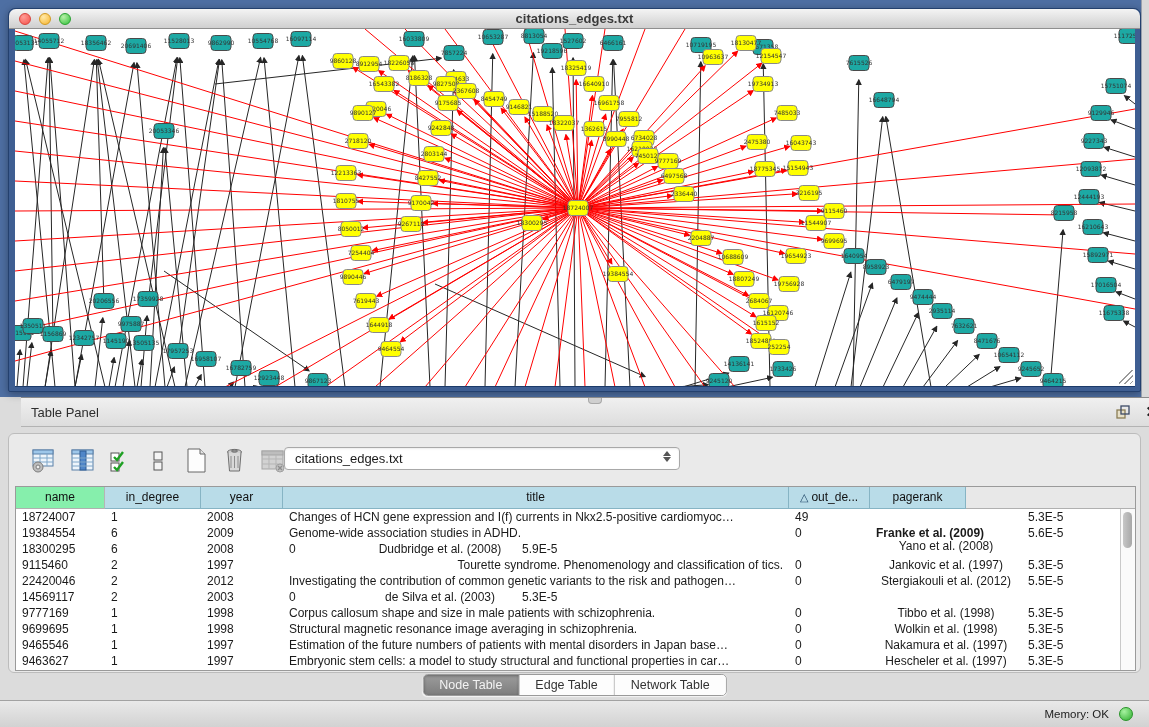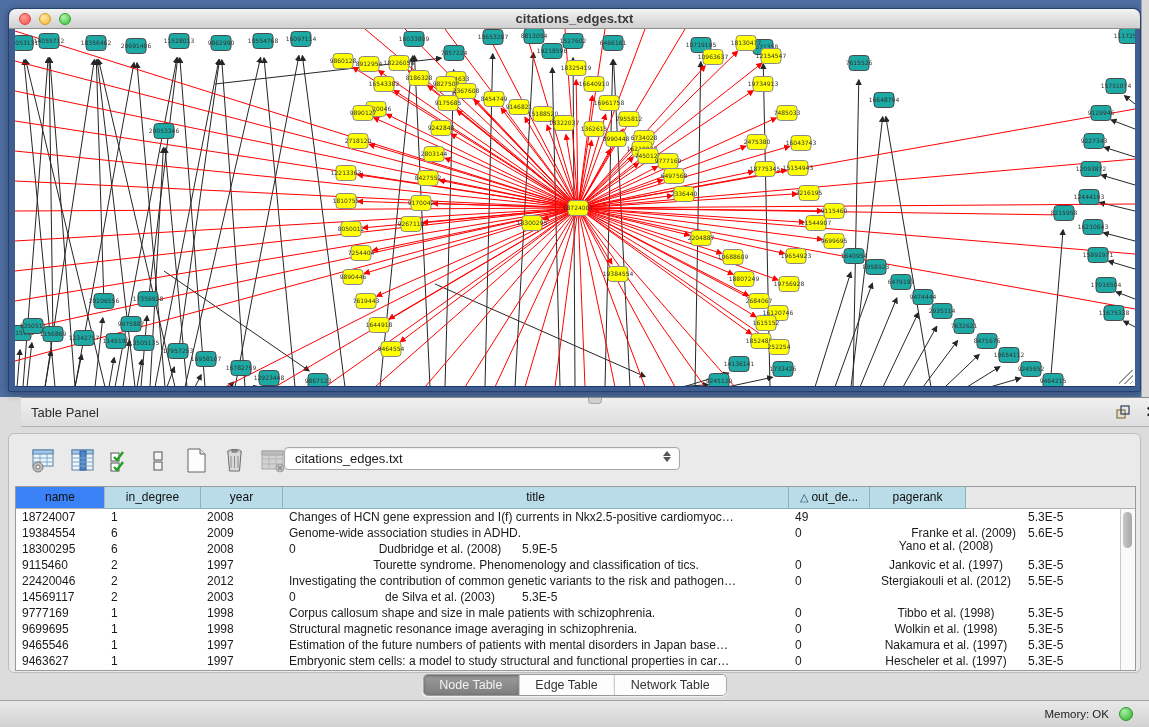--- a/index.html
+++ b/index.html
@@ -53,21 +53,21 @@
     border-bottom:5px solid #555;}
   .tri-dn{width:0;height:0;border-left:4px solid transparent;border-right:4px solid transparent;
     border-top:5px solid #555;}
   
   .table-wrap{position:absolute;left:6px;top:52px;width:1121px;height:185px;
     background:#ffffff;border:1px solid #9a9a9a;}
   .thead{display:flex;height:22px;}
   .th{height:22px;line-height:21px;font-size:12px;color:#111;text-align:center;
     background:#b9dce8;border-right:1px solid #86b4c4;border-bottom:1px solid #86b4c4;
     overflow:hidden;white-space:nowrap;}
-  .th.plain{background:#3b82f6;border-right:1px solid #b5b5b5;border-bottom:1px solid #b0b0b0;}
+  .th.plain{background:#86efac;border-right:1px solid #b5b5b5;border-bottom:1px solid #b0b0b0;}
   .th .sort{color:#1d4566;font-size:11px;margin-right:3px;}
   .th.filler{background:#e8e8e8;border-right:none;flex:1;border-bottom:1px solid #b0b0b0;}
   .trow{display:flex;height:16px;}
   .td{height:16px;line-height:16px;font-size:12px;color:#1a1a1a;padding:0 6px;
     overflow:hidden;white-space:nowrap;}
   .vscroll{position:absolute;right:0;top:22px;bottom:0;width:15px;background:#fafafa;
     border-left:1px solid #c9c9c9;}
   .vthumb{position:absolute;left:2px;top:3px;width:9px;height:36px;border-radius:5px;
     background:linear-gradient(90deg,#c7c7c7,#a8a8a8);}
   
@@ -634,36 +634,36 @@
           <div class="td" style="width: 81px; text-align: left;">49</div>
           <div class="td" style="width: 152px; text-align: center; margin-top: 29px;">Yano et al. (2008)</div>
           <div class="td" style="width: 96px; text-align: left;">5.3E-5</div>
         </div>
         <div class="trow">
           <div class="td" style="width: 89px; text-align: left;">19384554</div>
           <div class="td" style="width: 96px; text-align: left;">6</div>
           <div class="td" style="width: 82px; text-align: left;">2009</div>
           <div class="td" style="width: 506px; text-align: left;">Genome-wide association studies in ADHD.</div>
           <div class="td" style="width: 81px; text-align: left;">0</div>
-          <div class="td" style="width: 152px; text-align: right;">Franke et al. (2009)</div>
+          <div class="td" style="width: 152px; text-align: left; font-weight: bold;">Franke et al. (2009)</div>
           <div class="td" style="width: 96px; text-align: left;">5.6E-5</div>
         </div>
         <div class="trow">
           <div class="td" style="width: 89px; text-align: left;">18300295</div>
           <div class="td" style="width: 96px; text-align: left;">6</div>
           <div class="td" style="width: 82px; text-align: left;">2008</div>
           <div class="td" style="width: 81px; text-align: left;">0</div>
           <div class="td" style="width: 152px; text-align: center;">Dudbridge et al. (2008)</div>
           <div class="td" style="width: 96px; text-align: left;">5.9E-5</div>
         </div>
         <div class="trow">
           <div class="td" style="width: 89px; text-align: left;">9115460</div>
           <div class="td" style="width: 96px; text-align: left;">2</div>
           <div class="td" style="width: 82px; text-align: left;">1997</div>
-          <div class="td" style="width: 506px; text-align: center;">Tourette syndrome. Phenomenology and classification of tics.</div>
+          <div class="td" style="width: 506px; text-align: right;">Tourette syndrome. Phenomenology and classification of tics.</div>
           <div class="td" style="width: 81px; text-align: left;">0</div>
           <div class="td" style="width: 152px; text-align: center;">Jankovic et al. (1997)</div>
           <div class="td" style="width: 96px; text-align: left;">5.3E-5</div>
         </div>
         <div class="trow">
           <div class="td" style="width: 89px; text-align: left;">22420046</div>
           <div class="td" style="width: 96px; text-align: left;">2</div>
           <div class="td" style="width: 82px; text-align: left;">2012</div>
           <div class="td" style="width: 506px; text-align: left;">Investigating the contribution of common genetic variants to the risk and pathogen…</div>
           <div class="td" style="width: 81px; text-align: left;">0</div>

